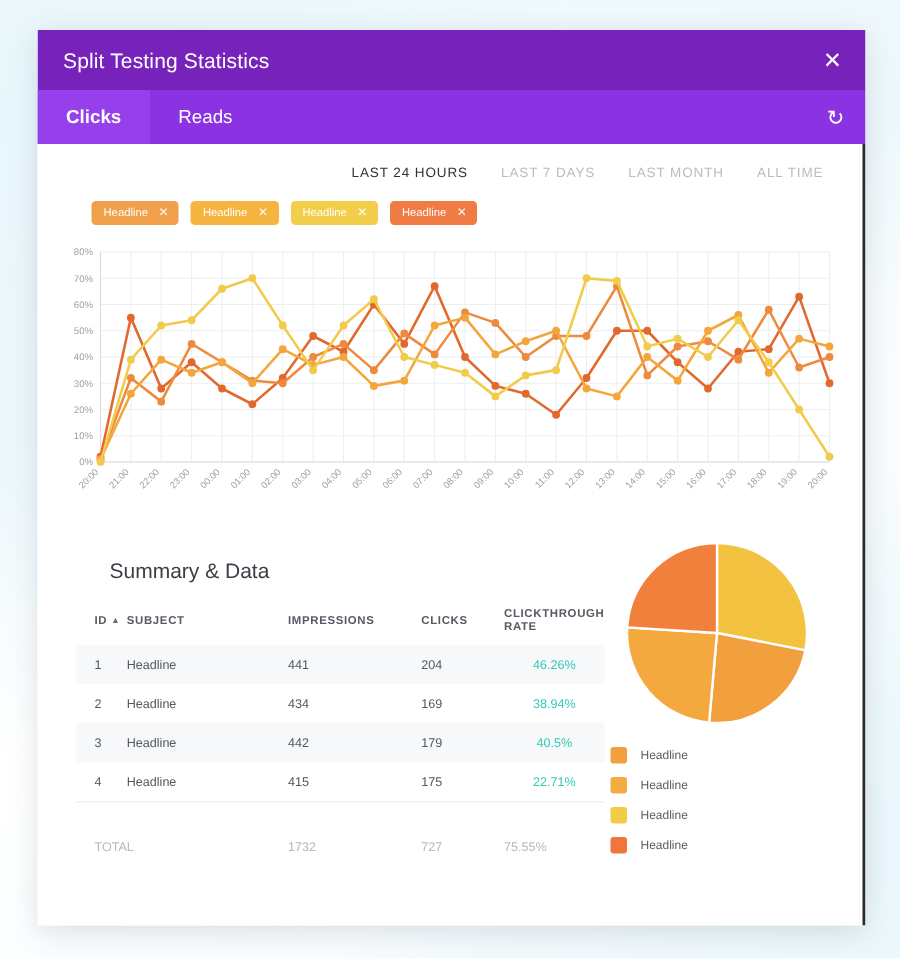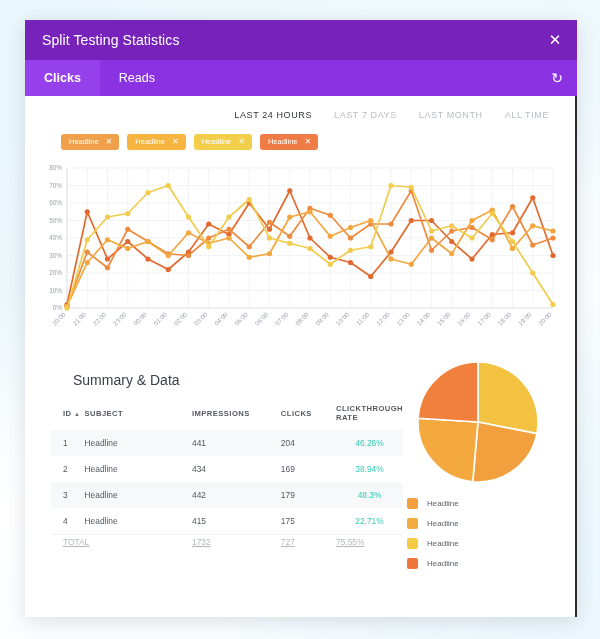--- a/index.html
+++ b/index.html
@@ -92,21 +92,21 @@
     font-size: 7.6px; color:#555b63; text-align:left; letter-spacing:.45px;
     padding: 0 0 8px 0; font-weight:bold;
   }
   td { font-size: 8.4px; color:#53585f; padding: 8px 0; }
   tbody tr.alt { background:#f7f8fa; }
   th.c-id, td.c-id { width: 34px; padding-left: 12px; }
   th.c-sub, td.c-sub { width: 110px; }
   th.c-imp, td.c-imp { width: 90px; }
   th.c-clk, td.c-clk { width: 56px; }
   .ctr { color:#35c9b5;text-align:center; }
-  tr.total td { color:#b4b8bf; border-top:1px solid #eef0f2; padding-top:2px;text-decoration:underline; }
+  tr.total td { color:#b4b8bf; border-top:1px solid #eef0f2; padding-top:24px; }
   .sortarrow { font-size:6px; color:#6b7077; vertical-align: middle; }
 
   
   .sum-right { flex:1; padding-top: 10px; display:flex; flex-direction:column; align-items:center; }
   .pie-legend { margin-top: 14px; align-self:flex-start; padding-left: 4px; }
   .pl-row { display:flex; align-items:center; gap:9px; margin-bottom: 9px; }
   .pl-swatch { width: 11px; height: 11px; border-radius:2px; }
   .pl-label { font-size: 8px; color:#585d64; }
 </style>
 </head>
@@ -368,21 +368,21 @@
               <td class="c-sub">Headline</td>
               <td class="c-imp">434</td>
               <td class="c-clk">169</td>
               <td class="ctr">38.94%</td>
             </tr>
             <tr class="alt">
               <td class="c-id">3</td>
               <td class="c-sub">Headline</td>
               <td class="c-imp">442</td>
               <td class="c-clk">179</td>
-              <td class="ctr">48.3%</td>
+              <td class="ctr">40.5%</td>
             </tr>
             <tr>
               <td class="c-id">4</td>
               <td class="c-sub">Headline</td>
               <td class="c-imp">415</td>
               <td class="c-clk">175</td>
               <td class="ctr">22.71%</td>
             </tr>
             <tr class="total">
               <td class="c-id" colspan="2">TOTAL</td>

